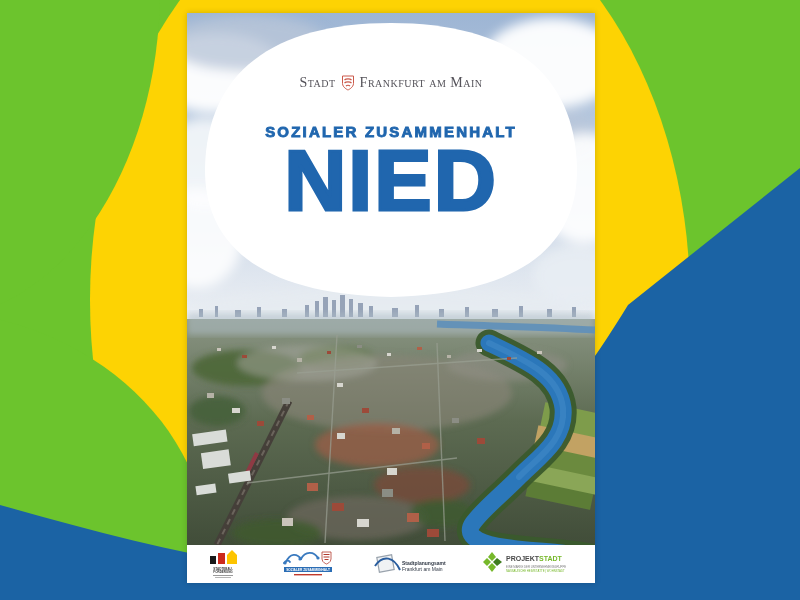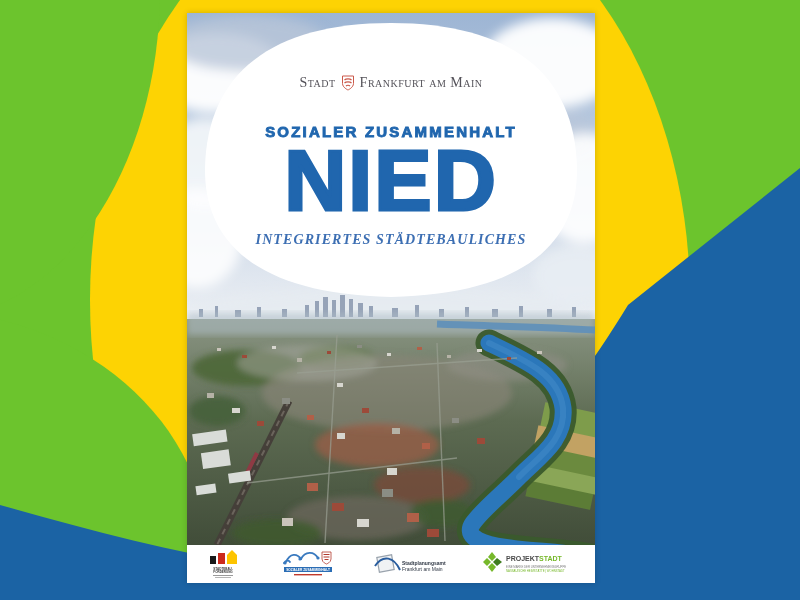--- a/index.html
+++ b/index.html
@@ -193,21 +193,20 @@
         <span>Stadt</span>
         <svg width="14" height="16" viewBox="0 0 14 16">
           <path d="M1.5 1 h11 v7.5 c0 4 -5.5 6.5 -5.5 6.5 S1.5 12.5 1.5 8.5 Z" fill="#ffffff" stroke="#cb594a" stroke-width="1"></path>
           <path d="M3.5 5 C5 3.5 9 3.5 10.5 5 M3.5 8 C5 6.5 9 6.5 10.5 8 M5 11 C6 10 8 10 9 11" stroke="#cb594a" stroke-width="1.2" fill="none"></path>
         </svg>
         <span>Frankfurt am Main</span>
       </div>
       <div class="kicker">SOZIALER ZUSAMMENHALT</div>
       <div class="bigtitle">NIED</div>
       <div class="subtitle">
-        <div>INTEGRIERTES STÄDTEBAULICHES</div>
       </div>
     </div>
 
     <div class="logobar">
 
       <svg width="36" height="32" viewBox="0 0 36 32">
         <rect x="3" y="8" width="6" height="8" fill="#1a1a1a"></rect>
         <rect x="11" y="5" width="7" height="11" fill="#cc2b1d"></rect>
         <polygon points="20,16 20,7 25,2 30,7 30,16" fill="#fdc400"></polygon>
         <text class="tinytext" x="16" y="21.5" text-anchor="middle" font-size="3" font-weight="bold" fill="#3a3a3a">STÄDTEBAU-</text>

